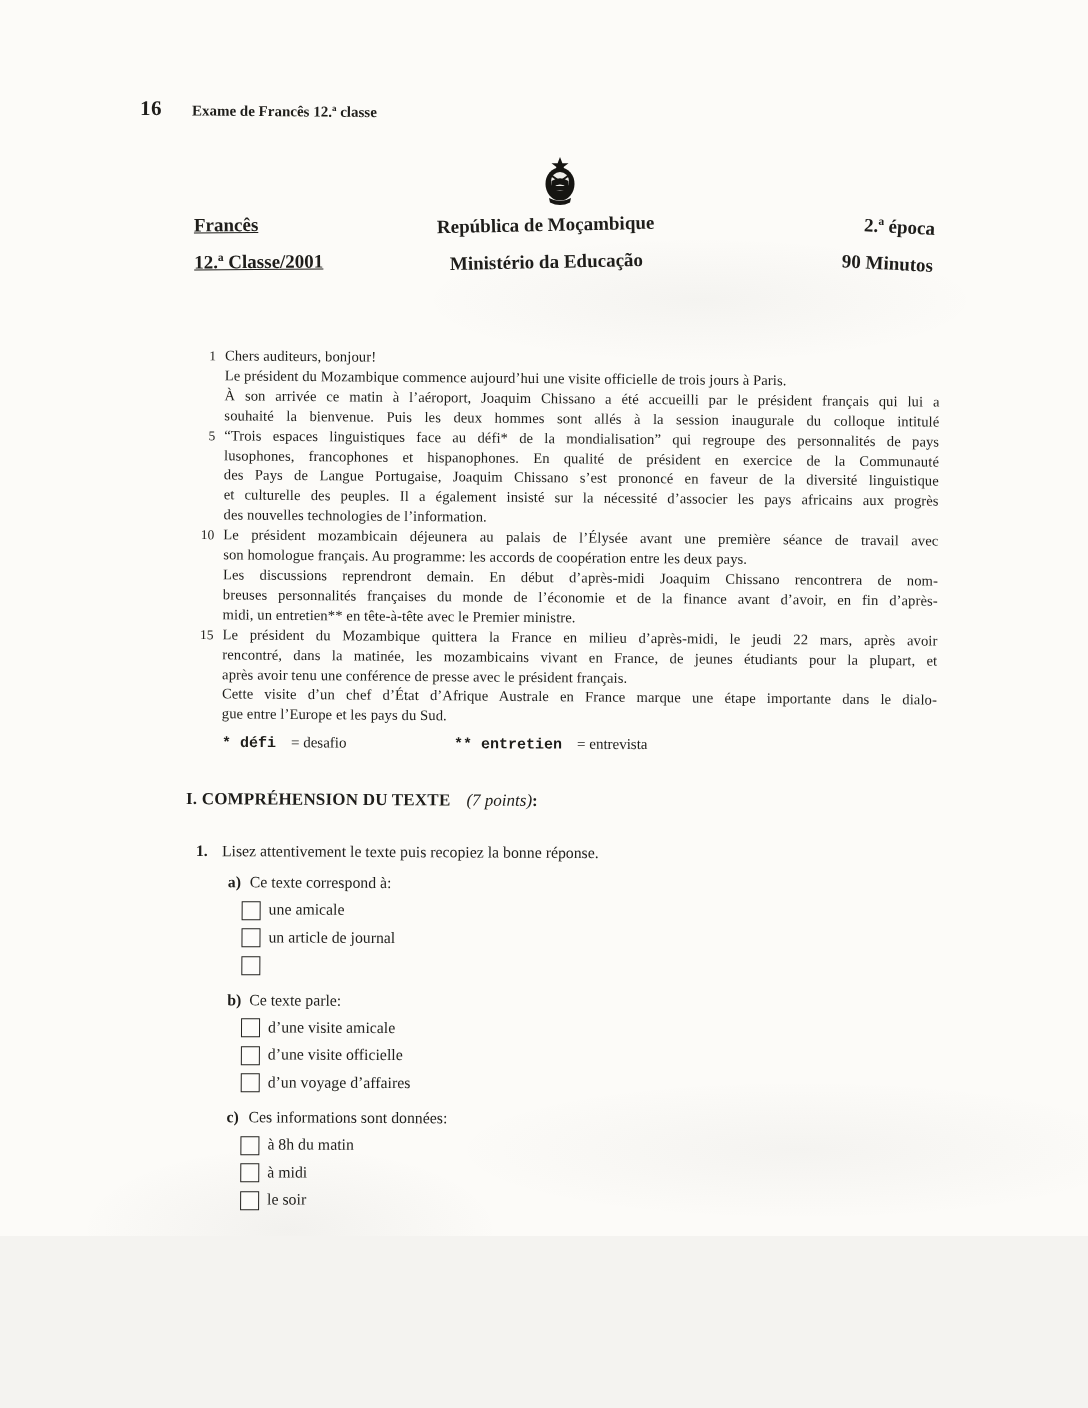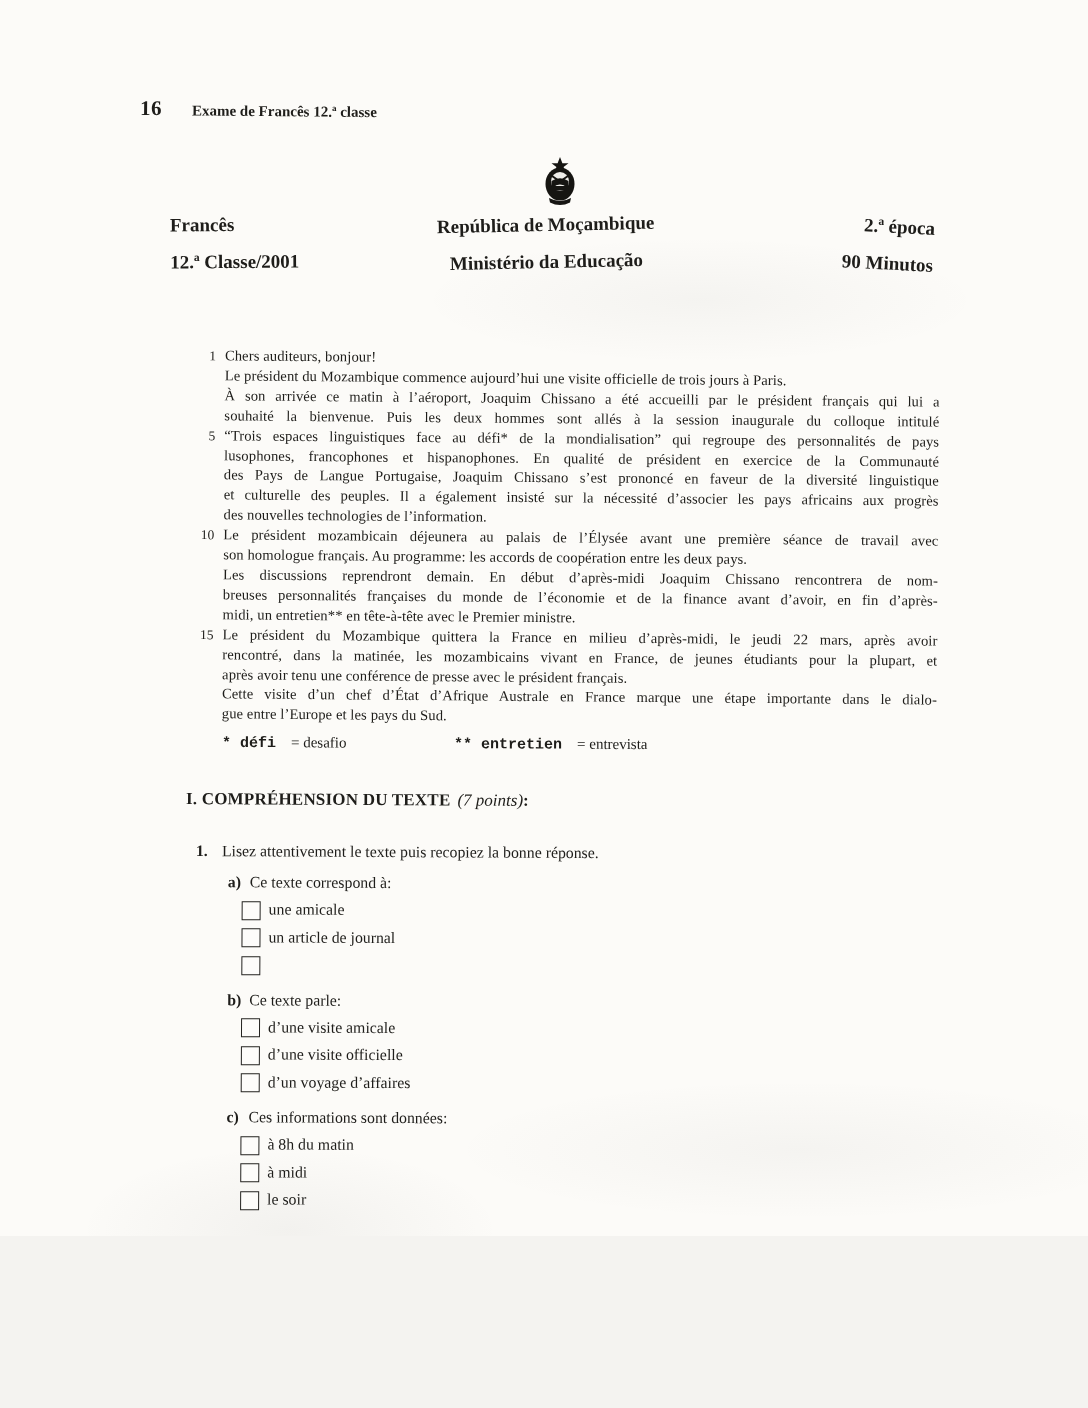--- a/index.html
+++ b/index.html
@@ -18,40 +18,40 @@
       #fcfbf8;
   }
   
   .top-header{position:absolute;left:140px;top:96px;transform:rotate(0.5deg);transform-origin:left center;white-space:nowrap;}
   .pagenum{font-size:21px;font-weight:700;letter-spacing:0.5px;}
   .runtitle{font-size:15px;font-weight:700;margin-left:30px;}
   
   .emblem{position:absolute;left:537px;top:157px;}
   
   .masthead{position:absolute;left:140px;top:206px;width:812px;}
-  .mh-left{position:absolute;left:30px;top:0;transform:rotate(-0.4deg);}
+  .mh-left{position:absolute;left:54px;top:0;transform:rotate(-0.4deg);text-decoration:underline;}
   .mh-center{position:absolute;left:256px;top:0;width:300px;text-align:center;transform:rotate(-1.2deg);}
   .mh-right{position:absolute;right:16px;top:4px;width:120px;text-align:right;transform:rotate(3deg);transform-origin:right top;}
   .mh-line{font-size:19px;font-weight:700;line-height:37px;white-space:nowrap;}
   
   .passage{position:absolute;left:188px;top:346px;width:752px;transform:rotate(0.5deg);transform-origin:left top;}
   .pl{display:flex;line-height:19.9px;font-size:14.6px;}
   .ln{display:block;width:28px;text-align:right;padding-right:9px;flex:0 0 auto;font-size:13.5px;}
   .lt{display:block;flex:1;letter-spacing:0.1px;}
   .jl{text-align:justify;text-align-last:justify;}
   
   .footnotes{position:absolute;left:222px;top:735px;font-size:15px;transform:rotate(0.3deg);}
   .fn{display:inline-block;}
   .fn:first-child{width:232px;}
   .fn-term{font-weight:700;font-family:Liberation Mono, monospace;}
   .fn-def{margin-left:15px;}
   
   .sec{position:absolute;left:186px;top:790px;font-size:17px;transform:rotate(0.3deg);white-space:nowrap;}
   .sec-t{font-weight:700;letter-spacing:0.2px;}
-  .sec-p{font-style:italic;margin-left:7px;}
+  .sec-p{font-style:italic;margin-left:16px;}
   .sec-c{font-weight:700;}
   
   .qblock{position:absolute;left:196px;top:842px;width:720px;transform:rotate(0.3deg);transform-origin:left top;}
   .qline{font-size:15.8px;}
   .qnum{font-weight:700;display:inline-block;width:26px;}
   .sub{margin-left:32px;}
   .sub-head{font-size:15.8px;margin-top:9px;line-height:26px;}
   .sub-label{font-weight:700;display:inline-block;width:22px;}
   .opt{display:flex;align-items:flex-end;margin-left:14px;font-size:15.8px;line-height:27.5px;height:27.5px;}
   .cb{display:inline-block;width:17px;height:17px;border:1.6px solid #23221f;background:#fdfcfa;margin-right:8px;margin-bottom:3px;flex:0 0 auto;}

